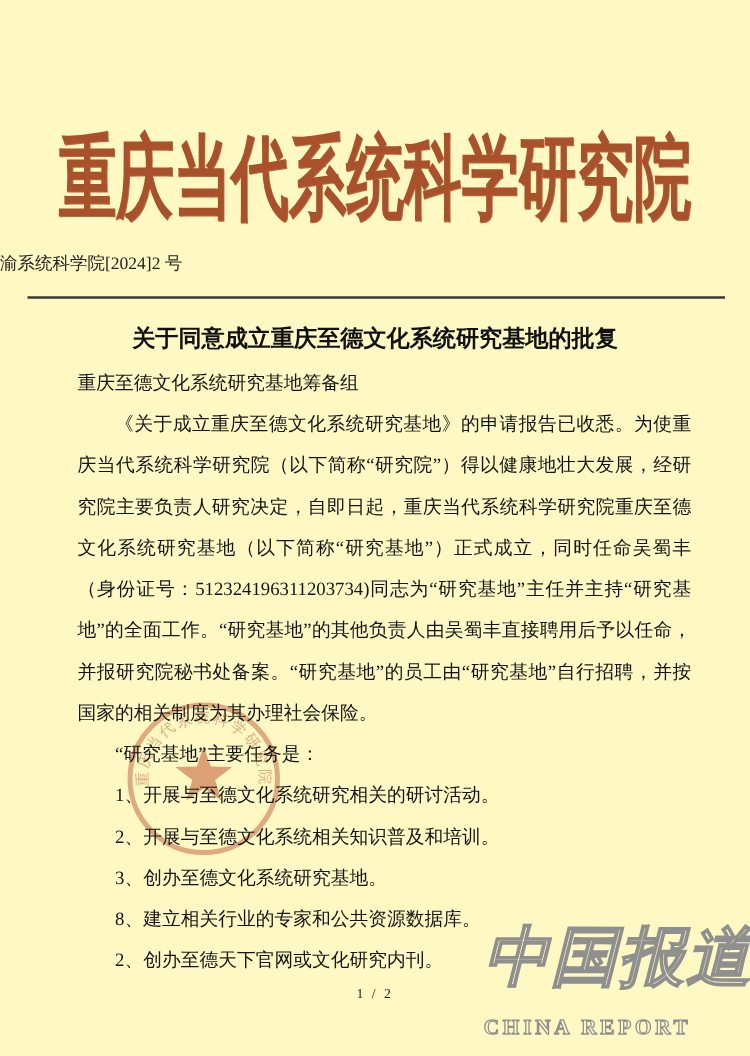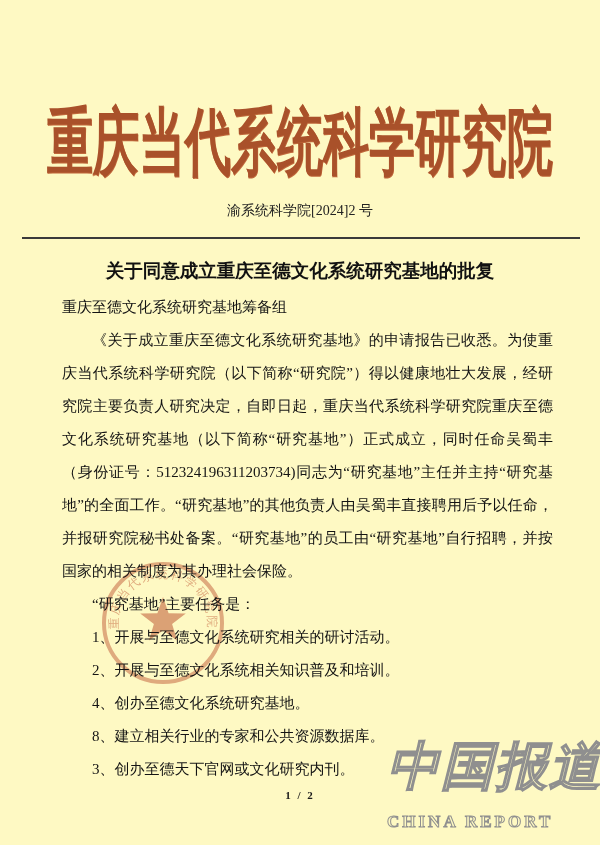--- a/index.html
+++ b/index.html
@@ -32,21 +32,21 @@
     transform: scaleY(1.6);
     transform-origin: 50% 50%;
     white-space: nowrap;
     text-shadow: 0.5px 0.5px 0 #c1693c;
   }
   .doc-number {
     position: absolute;
     top: 202px;
     left: 0;
     right: 0;
-    text-align: center;
+    text-align: left;
     font-size: 14px;
     color: #222222;
   }
   .header-rule {
     position: absolute;
     top: 229px;
     left: 22px;
     right: 20px;
     height: 0;
     border: 0;
@@ -89,21 +89,21 @@
     opacity: 0.55;
   }
   
   .page-number {
     position: absolute;
     top: 789px;
     left: 0;
     right: 0;
     text-align: center;
     font-size: 11px;
-    font-weight: bold;
+    font-weight: normal;
     letter-spacing: 2px;
     color: #1a1a1a;
   }
   
   .watermark {
     position: absolute;
     right: 8px;
     top: 738px;
     width: 205px;
     z-index: 0;
@@ -152,23 +152,23 @@
       <textPath href="#seal-arc" startOffset="50%" text-anchor="middle">重庆当代系统科学研究院</textPath>
     </text>
   </svg>
 
   <div class="doc-body">
     <p>重庆至德文化系统研究基地筹备组</p>
     <p class="indent">《关于成立重庆至德文化系统研究基地》的申请报告已收悉。为使重庆当代系统科学研究院（以下简称“研究院”）得以健康地壮大发展，经研究院主要负责人研究决定，自即日起，重庆当代系统科学研究院重庆至德文化系统研究基地（以下简称“研究基地”）正式成立，同时任命吴蜀丰（身份证号：512324196311203734)同志为“研究基地”主任并主持“研究基地”的全面工作。“研究基地”的其他负责人由吴蜀丰直接聘用后予以任命，并报研究院秘书处备案。“研究基地”的员工由“研究基地”自行招聘，并按国家的相关制度为其办理社会保险。</p>
     <p class="indent">“研究基地”主要任务是：</p>
     <p class="indent">1、开展与至德文化系统研究相关的研讨活动。</p>
     <p class="indent">2、开展与至德文化系统相关知识普及和培训。</p>
-    <p class="indent">4、创办至德文化系统研究基地。</p>
+    <p class="indent">3、创办至德文化系统研究基地。</p>
     <p class="indent">8、建立相关行业的专家和公共资源数据库。</p>
-    <p class="indent">3、创办至德天下官网或文化研究内刊。</p>
+    <p class="indent">2、创办至德天下官网或文化研究内刊。</p>
   </div>
 
   <div class="page-number">1 / 2</div>
 
   <div class="watermark">
     <div class="watermark-cn">中国报道</div>
     <div class="watermark-en">CHINA REPORT</div>
   </div>
 
 </div>

